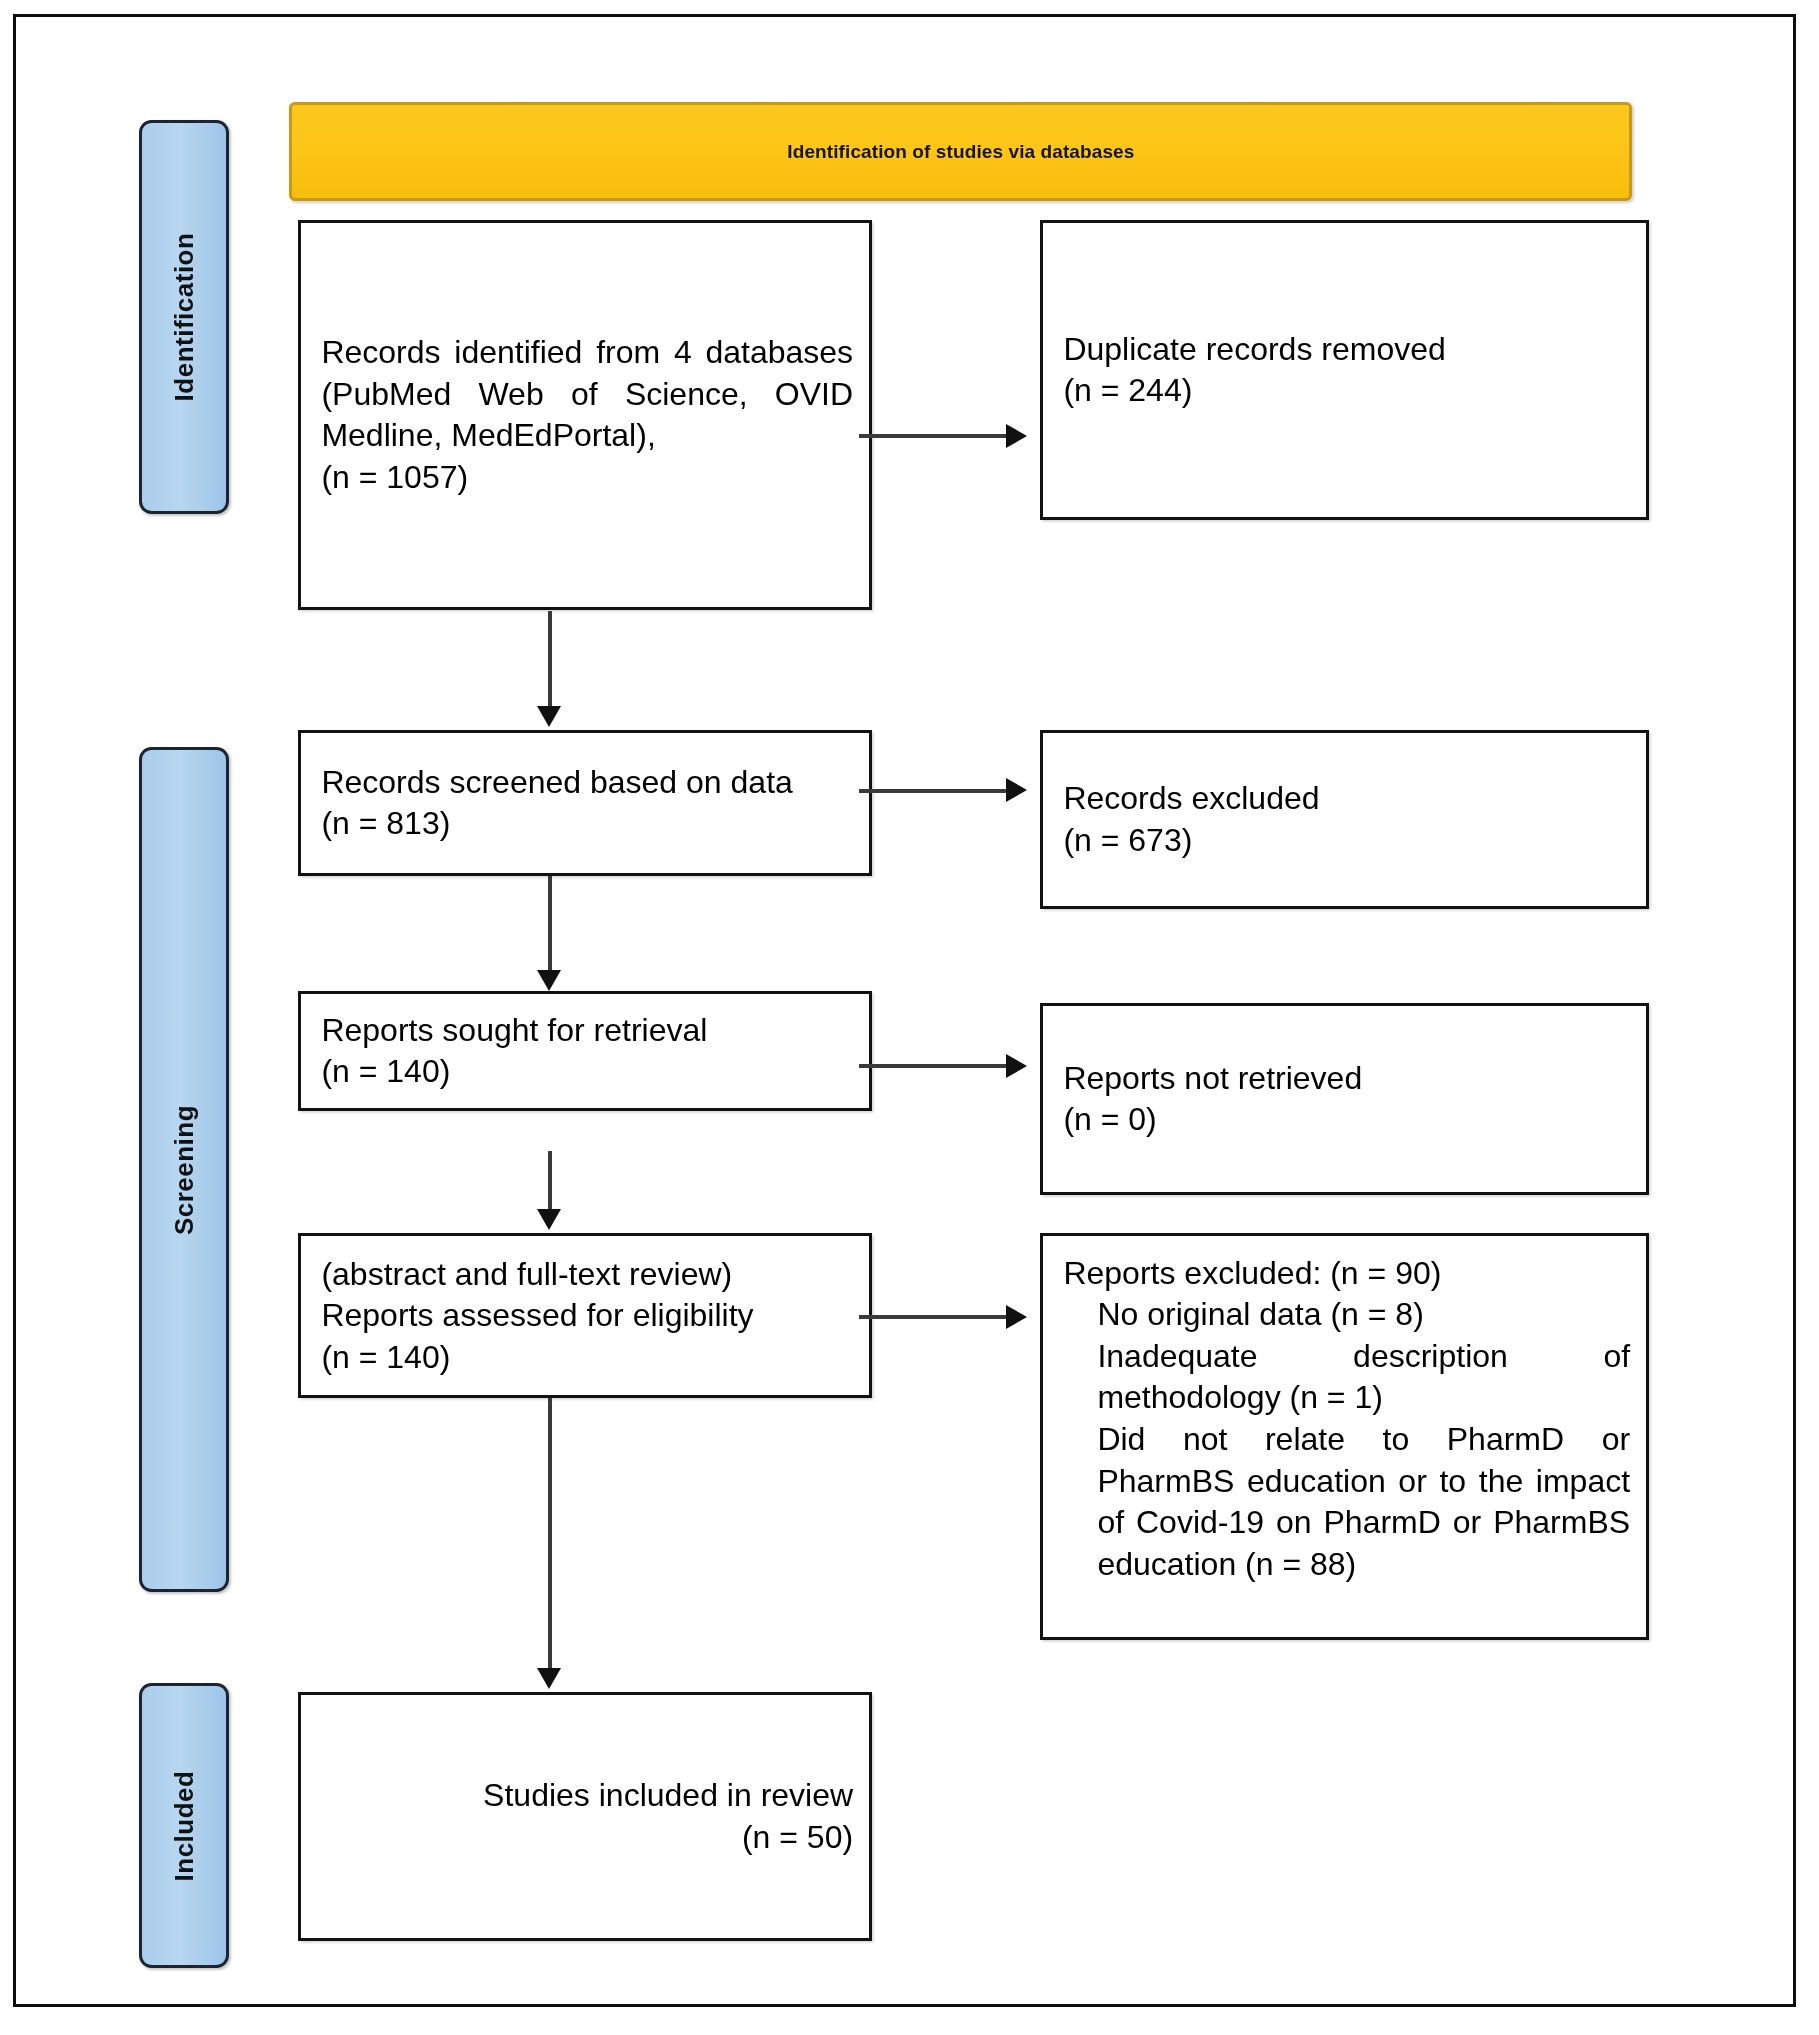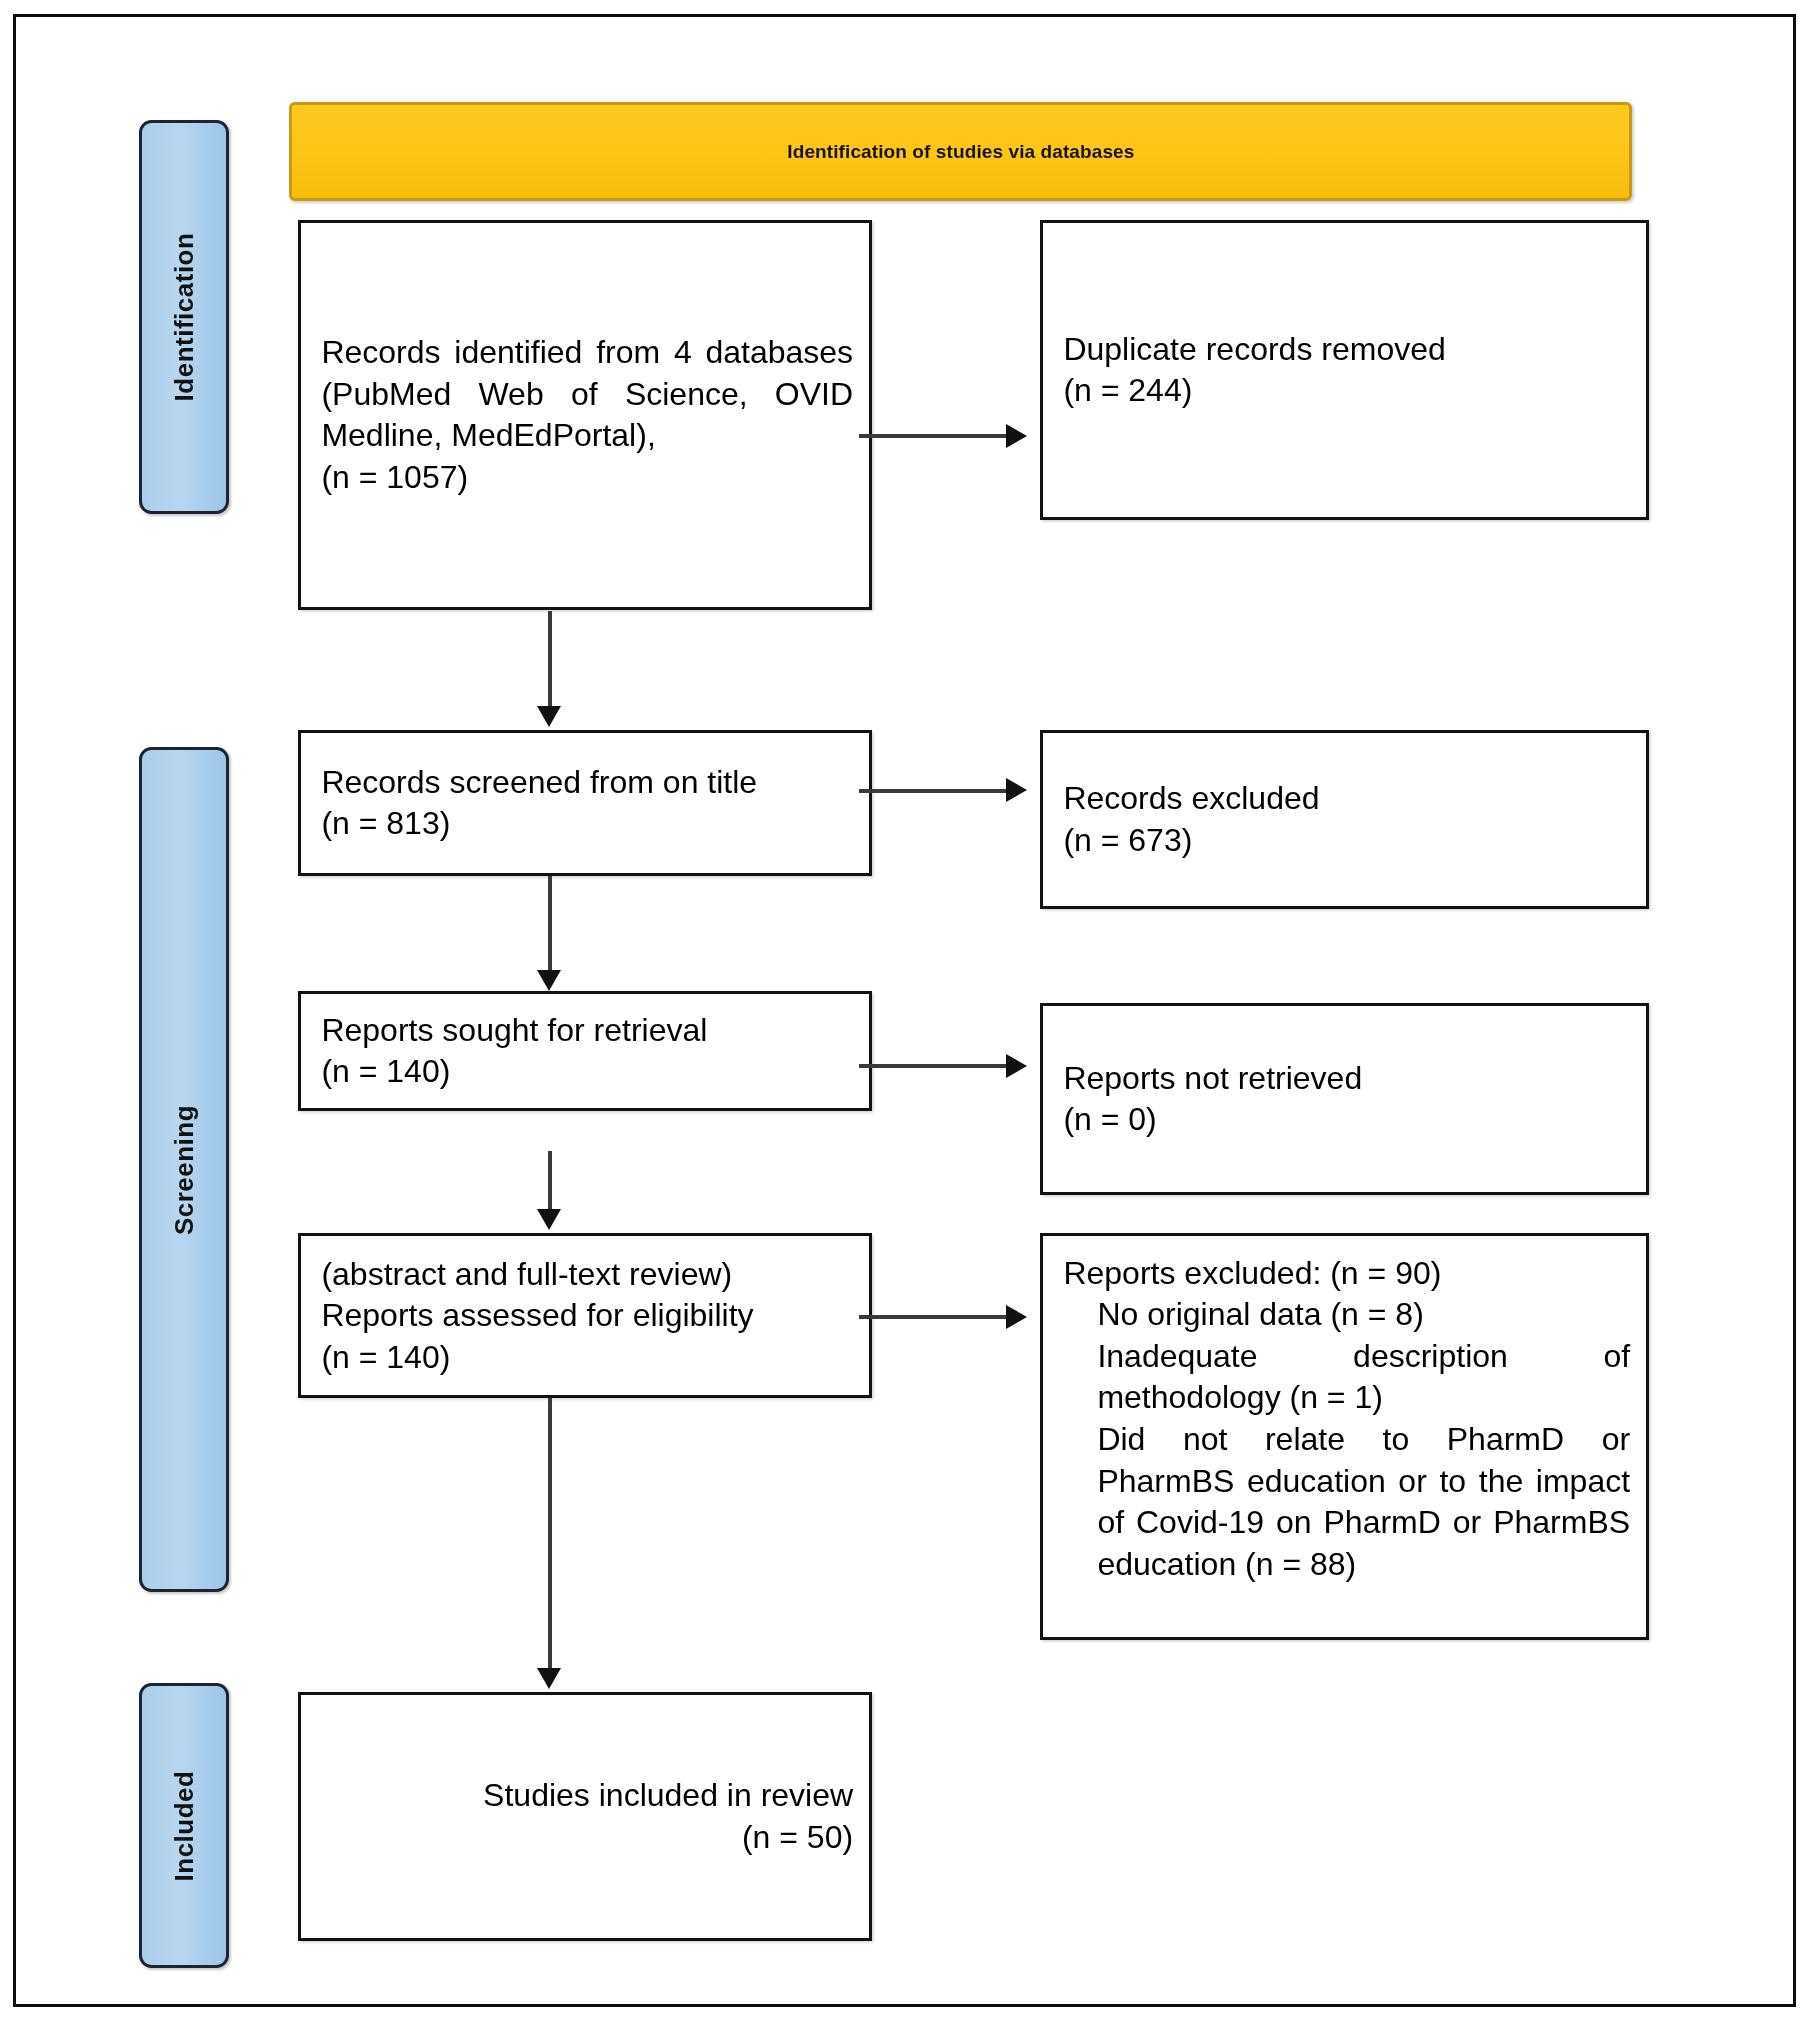--- a/index.html
+++ b/index.html
@@ -92,21 +92,21 @@
     </div>
 
     <div class="hline" style="left:843px;top:417px;width:162px;"></div>
     <div class="harrow" style="left:990px;top:407px;"></div>
 
     <div class="vline" style="left:532px;top:594px;height:98px;"></div>
     <div class="varrow" style="left:521px;top:689px;"></div>
 
     <div class="fbox col-left" style="top:713px;height:146px;">
       <div class="fbox-text">
-        <span class="ln">Records screened from on title</span>
+        <span class="ln">Records screened based on data</span>
         <span class="ln">(n = 813)</span>
       </div>
     </div>
 
     <div class="fbox col-right" style="top:713px;height:179px;">
       <div class="fbox-text">
         <span class="ln">Records excluded</span>
         <span class="ln">(n = 673)</span>
       </div>
     </div>

